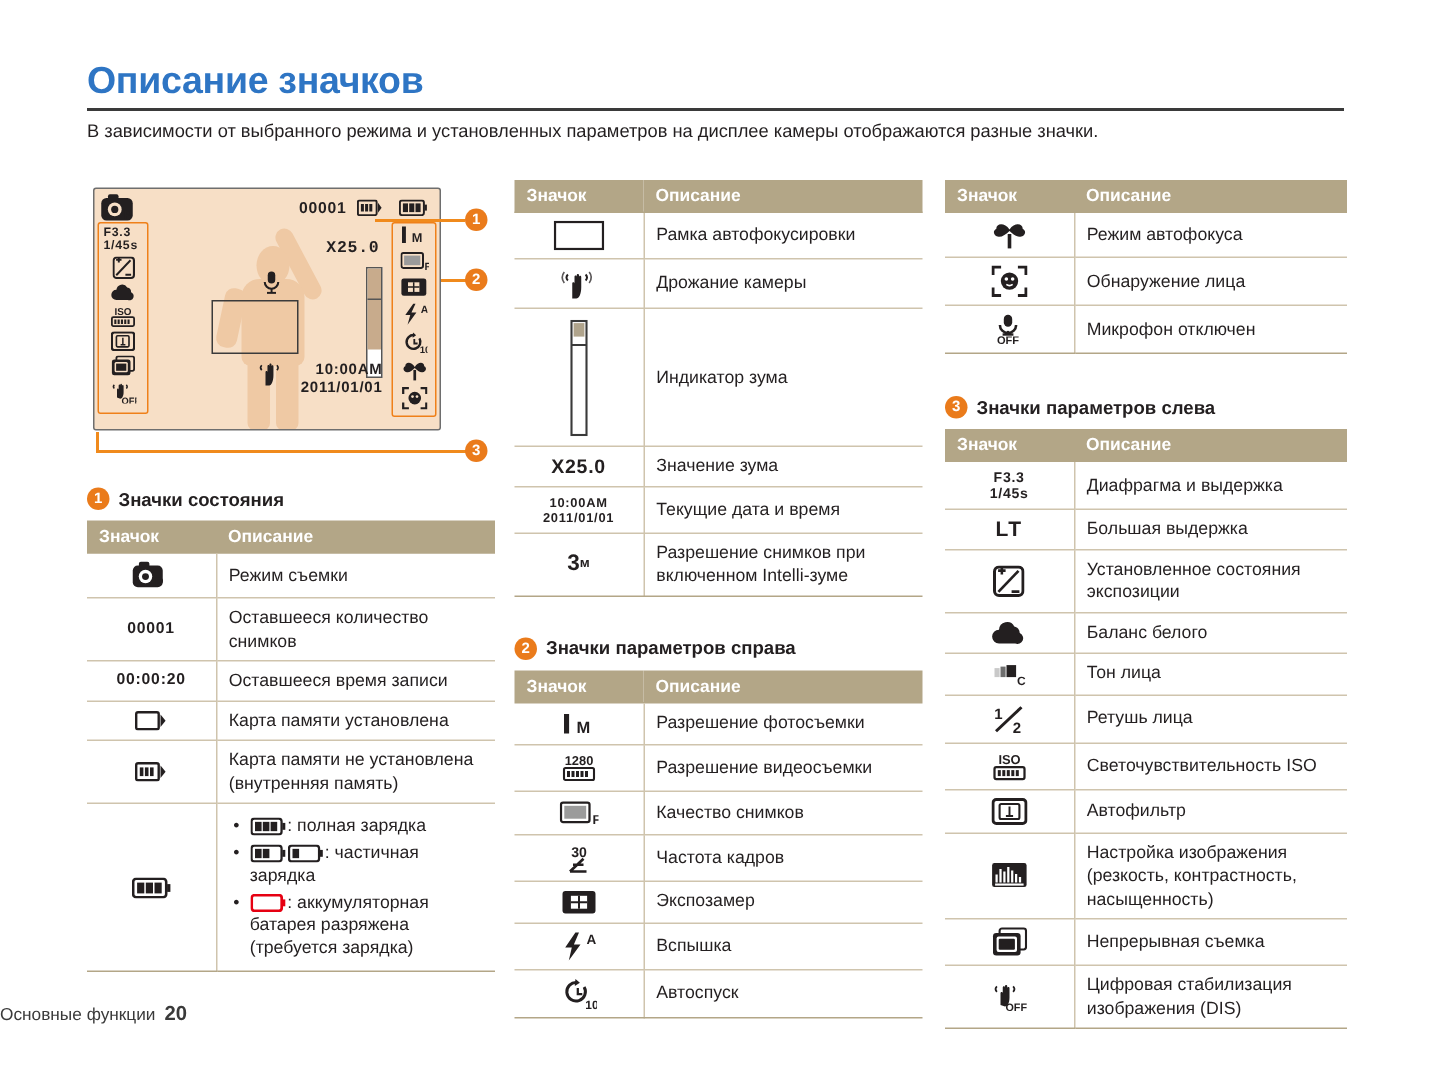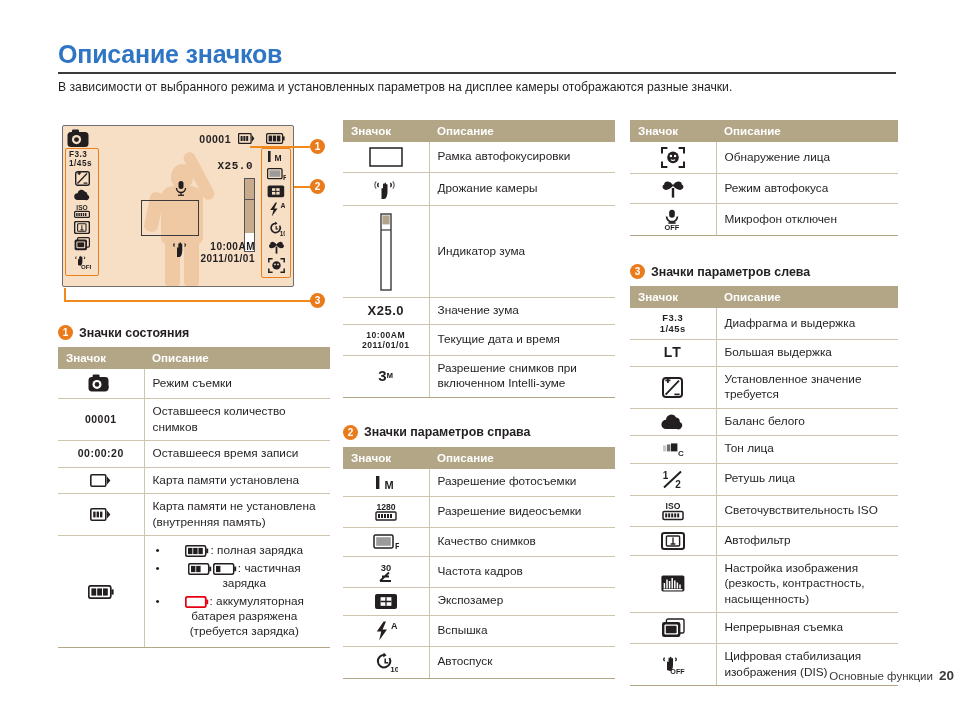--- a/index.html
+++ b/index.html
@@ -156,28 +156,28 @@
     width:86px; text-align:center; padding:5px 4px;
     border-right:1px solid #cfc4ad;
   }
   table.icon-table tbody tr:last-child td { border-bottom:1.4px solid #b3a687; }
 
   .mono { font-family:Liberation Sans, sans-serif; font-weight:bold; letter-spacing:0.5px; }
   .mono.sm { font-size:10.5px; }
   .mono.xs { font-size:9px; line-height:10px; display:inline-block; }
 
   ul.batt { margin:2px 0 2px 0; padding-left:14px; list-style:none; }
-  ul.batt li { position:relative; margin-bottom:3px; line-height:15px;text-align:center; }
+  ul.batt li { position:relative; margin-bottom:3px; line-height:15px; }
   ul.batt li:before {
     content:"•"; position:absolute; left:-11px; top:0; color:#231f20;
   }
   .inline-ic { display:inline-block; vertical-align:-3px; margin-right:1px; }
 
   .footer {
-    position:absolute; left:0; right:0; top:668px; text-align:right;
+    position:absolute; left:0; right:0; top:668px; text-align:left;
     font-size:11.5px; color:#3a3a3a;
   }
   .footer .pg { font-size:13.5px; font-weight:bold; margin-left:6px; }
 
   svg { display:block; }
   .ctr { display:flex; align-items:center; justify-content:center; }
 </style>
 </head>
 <body>
 
@@ -633,45 +633,45 @@
       <thead>
         <tr>
           <th class="c1">Значок</th>
           <th>Описание</th>
         </tr>
       </thead>
       <tbody>
         <tr>
           <td class="ic">
             <div class="ctr">
+                <svg width="24" height="19" viewBox="0 0 24 19">
+                  <path d="M12 6 C8.6 1 3 2 3.2 5.6 C0.5 6.6 1.3 10.6 4.8 10.9 C7 11.1 9.8 9.2 12 7 C14.2 9.2 17 11.1 19.2 10.9 C22.7 10.6 23.5 6.6 20.8 5.6 C21 2 15.4 1 12 6z" fill="#231f20"></path>
+                  <rect x="10.8" y="9" width="2.4" height="9.6" fill="#231f20"></rect>
+                </svg>
+              </div>
+          </td>
+          <td>Режим автофокуса</td>
+        </tr>
+        <tr>
+          <td class="ic">
+            <div class="ctr">
                 <svg width="24" height="21" viewBox="0 0 24 21">
                   <path d="M1 6.4 V1 H6.4 M17.6 1 H23 V6.4 M23 14.6 V20 H17.6 M6.4 20 H1 V14.6" stroke="#231f20" stroke-width="2" fill="none"></path>
                   <circle cx="12" cy="10.4" r="5.8" fill="#231f20"></circle>
                   <circle cx="9.9" cy="9" r="1.2" fill="#fff"></circle>
                   <circle cx="14.1" cy="9" r="1.2" fill="#fff"></circle>
                   <path d="M9.9 12.6 q2.1 1.6 4.2 0" stroke="#fff" stroke-width="1.1" fill="none"></path>
                 </svg>
               </div>
           </td>
           <td>Обнаружение лица</td>
         </tr>
         <tr>
           <td class="ic">
             <div class="ctr">
-                <svg width="24" height="19" viewBox="0 0 24 19">
-                  <path d="M12 6 C8.6 1 3 2 3.2 5.6 C0.5 6.6 1.3 10.6 4.8 10.9 C7 11.1 9.8 9.2 12 7 C14.2 9.2 17 11.1 19.2 10.9 C22.7 10.6 23.5 6.6 20.8 5.6 C21 2 15.4 1 12 6z" fill="#231f20"></path>
-                  <rect x="10.8" y="9" width="2.4" height="9.6" fill="#231f20"></rect>
-                </svg>
-              </div>
-          </td>
-          <td>Режим автофокуса</td>
-        </tr>
-        <tr>
-          <td class="ic">
-            <div class="ctr">
                 <svg width="24" height="21" viewBox="0 0 24 21">
                   <rect x="8.2" y="0.8" width="5.6" height="8" rx="2.8" fill="#231f20"></rect>
                   <path d="M5.6 7.6 a5.4 5.4 0 0 0 10.8 0" stroke="#231f20" stroke-width="1.7" fill="none"></path>
                   <rect x="10.3" y="11.6" width="1.4" height="2" fill="#231f20"></rect>
                   <rect x="7.4" y="13.2" width="7.2" height="1.6" fill="#231f20"></rect>
                   <text x="11" y="20.6" text-anchor="middle" font-family="Liberation Sans, sans-serif" font-size="7.4" font-weight="bold" fill="#231f20">OFF</text>
                 </svg>
               </div>
           </td>
           <td>Микрофон отключен</td>
@@ -708,21 +708,21 @@
           <td class="ic">
             <div class="ctr">
                 <svg width="21" height="21" viewBox="0 0 21 21">
                   <rect x="1" y="1" width="19" height="19" rx="3" stroke="#231f20" stroke-width="2" fill="none"></rect>
                   <path d="M3.6 17.6 L17 3.6" stroke="#231f20" stroke-width="1.8"></path>
                   <path d="M3.4 3.4 h5 M5.9 1 v5" stroke="#231f20" stroke-width="1.7"></path>
                   <path d="M12.4 17.4 h5.2" stroke="#231f20" stroke-width="1.7"></path>
                 </svg>
               </div>
           </td>
-          <td>Установленное значение требуется</td>
+          <td>Установленное состояния экспозиции</td>
         </tr>
         <tr>
           <td class="ic">
             <div class="ctr">
                 <svg width="24" height="16" viewBox="0 0 24 16">
                   <path d="M5 15 a4.6 4.6 0 0 1 0-9.2 a5.4 5.4 0 0 1 10.2-2.2 a4.3 4.3 0 0 1 3.6 4.4 a3.8 3.8 0 0 1 -3 7 z" fill="#231f20"></path>
                 </svg>
               </div>
           </td>
           <td>Баланс белого</td>

